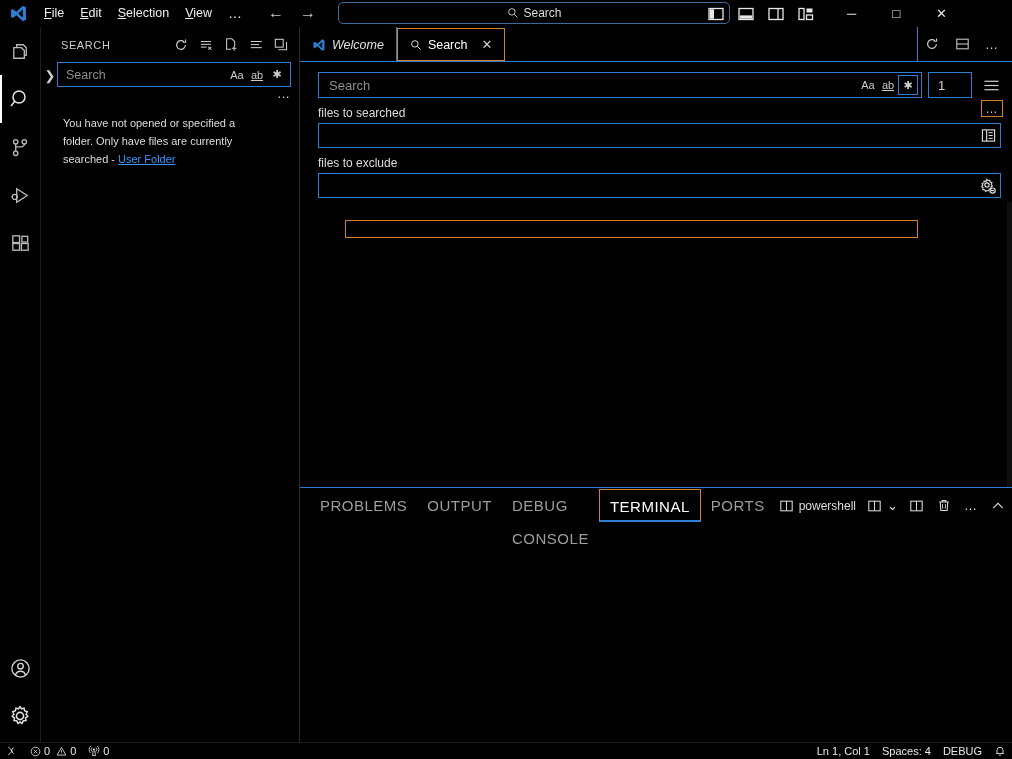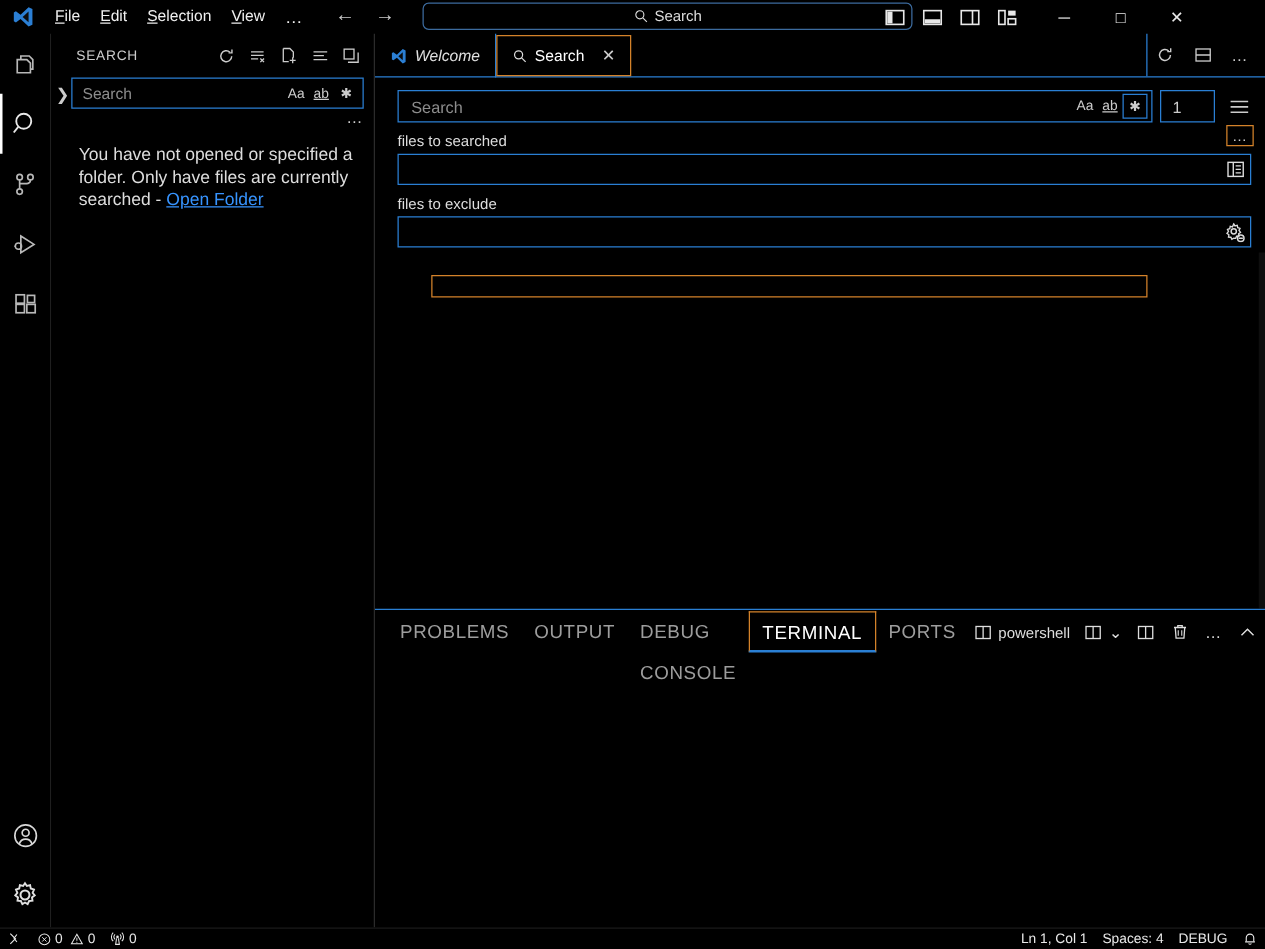--- a/index.html
+++ b/index.html
@@ -105,21 +105,21 @@
     width: 20px; height: 20px; display: flex; align-items: center; justify-content: center;
     cursor: pointer; color: #cccccc; font-size: 11px;
   }
   .opt-btn.boxed { border: 1px solid #2a7fd4; }
 
   .sidebar-dots {
     text-align: right; padding-right: 8px; color: #cccccc;
     font-size: 13px; letter-spacing: 1px; height: 18px; line-height: 12px; cursor: pointer;
   }
   .sidebar-msg {
-    padding: 8px 16px 0 22px; font-size: 14px; line-height: 18px; color: #dddddd;
+    padding: 8px 16px 0 22px; font-size: 11px; line-height: 18px; color: #dddddd;
   }
   .sidebar-msg a { color: #3794ff; text-decoration: underline; cursor: pointer; }
 
   
   .editor-area {
     position: absolute; left: 300px; top: 27px; width: 712px; height: 460px;
     background: #000000;
   }
   .tabbar {
     height: 35px; display: flex; align-items: stretch; border-bottom: 1px solid #2a7fd4;
@@ -422,21 +422,21 @@
           </div>
         <div class="opt-btn">✱</div>
       </div>
     </div>
   </div>
   <div class="sidebar-dots">…</div>
 
   <div class="sidebar-msg">
     <span>You have not opened or specified a</span><br>
     <span>folder. Only have files are currently</span><br>
-    <span>searched - </span><a>Open Folder</a>
+    <span>searched - </span><a>User Folder</a>
   </div>
 </div>
 
 <div class="editor-area">
   <div class="tabbar">
     <div class="tab welcome">
       <span>
         <svg width="14" height="14" viewBox="0 0 24 24">
             <path d="M17.5 2.2 9.4 9.9 4.7 6.4 2.6 7.5v9l2.1 1.1 4.7-3.5 8.1 7.7 3.9-1.8V4z" fill="#2b7fd4"></path>
             <path d="M17.5 6.6v10.8L11.5 12z" fill="#0d0d0d"></path>

